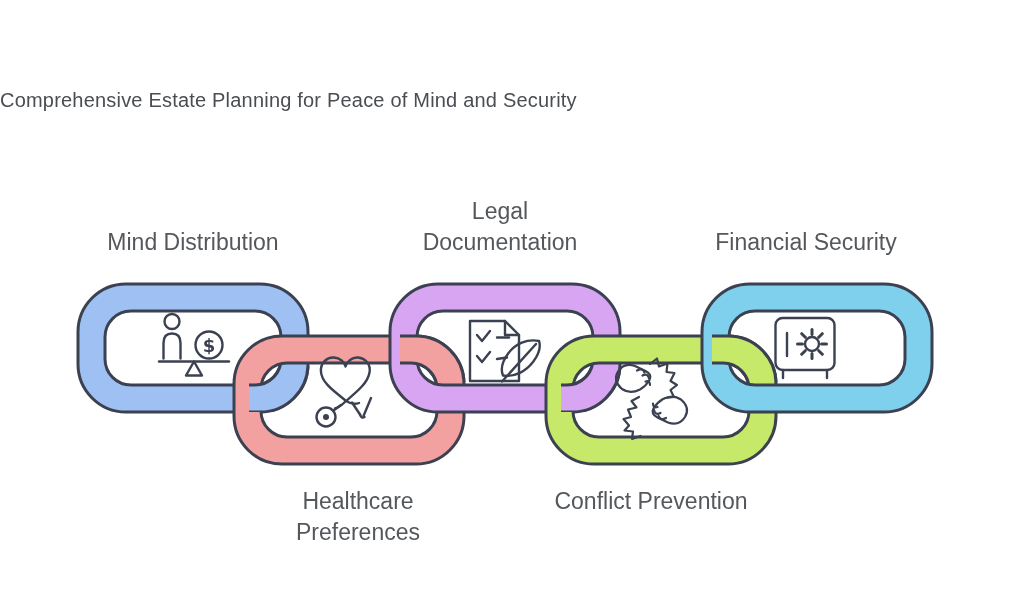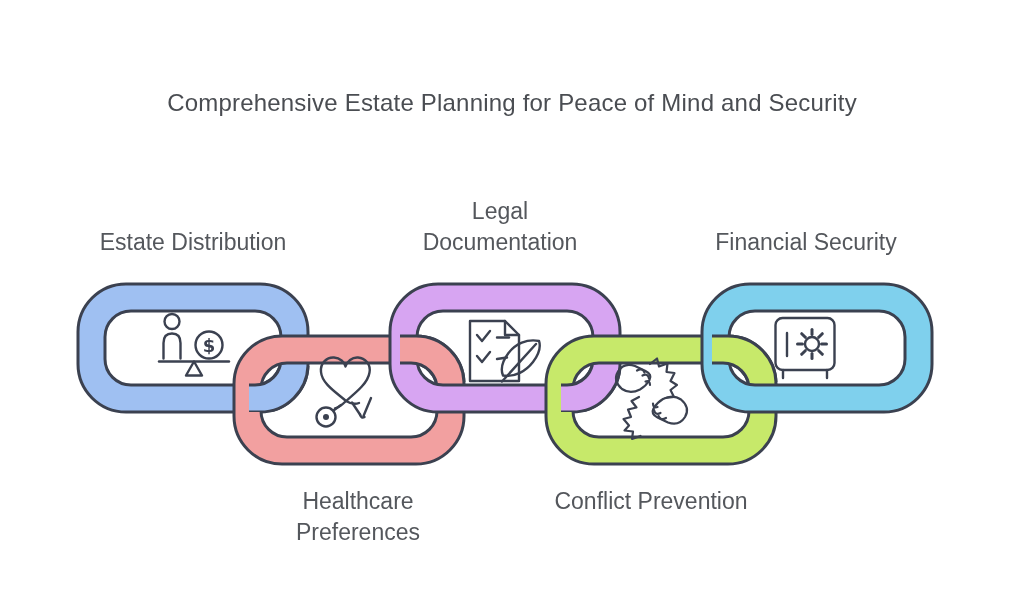--- a/index.html
+++ b/index.html
@@ -7,22 +7,22 @@
     position:relative;
     width:1024px;height:614px;
     background:var(--bg,#fff);
     overflow:hidden;
     font-family:"Liberation Sans", sans-serif;
   }
   #chain-svg{position:absolute;left:0;top:0;}
   .diagram-title{
     position:absolute;
     left:0;top:89px;width:1024px;
-    text-align:center;
-    font-size:24px;
+    text-align:left;
+    font-size:20px;
     letter-spacing:.2px;
     color:var(--title-color,#4a4d52);
   }
   .link-label{
     position:absolute;
     transform:translateX(-50%);
     text-align:center;
     font-size:23px;
     line-height:31px;
     color:var(--label-color,#54575c);
@@ -154,19 +154,19 @@
           <path d="M801.7,333.7 L805.3,337.3"></path>
           <path d="M812,329.5 L812,334.5"></path>
           <path d="M822.3,333.7 L818.7,337.3"></path>
         </g>
         <path d="M783,370 V378"></path>
         <path d="M827,370 V378"></path>
       </g>
     </g>
   </svg>
 
-  <div class="link-label" style="left:193px;top:227px;width:280px;">Estate Distribution</div>
+  <div class="link-label" style="left:193px;top:227px;width:280px;">Mind Distribution</div>
   <div class="link-label" style="left:806px;top:227px;width:280px;">Financial Security</div>
   <div class="link-label" style="left:500px;top:196px;width:210px;">Legal Documentation</div>
   <div class="link-label" style="left:358px;top:486px;width:210px;">Healthcare Preferences</div>
   <div class="link-label" style="left:651px;top:486px;width:320px;">Conflict Prevention</div>
 
 </div>
 
 </body></html>

